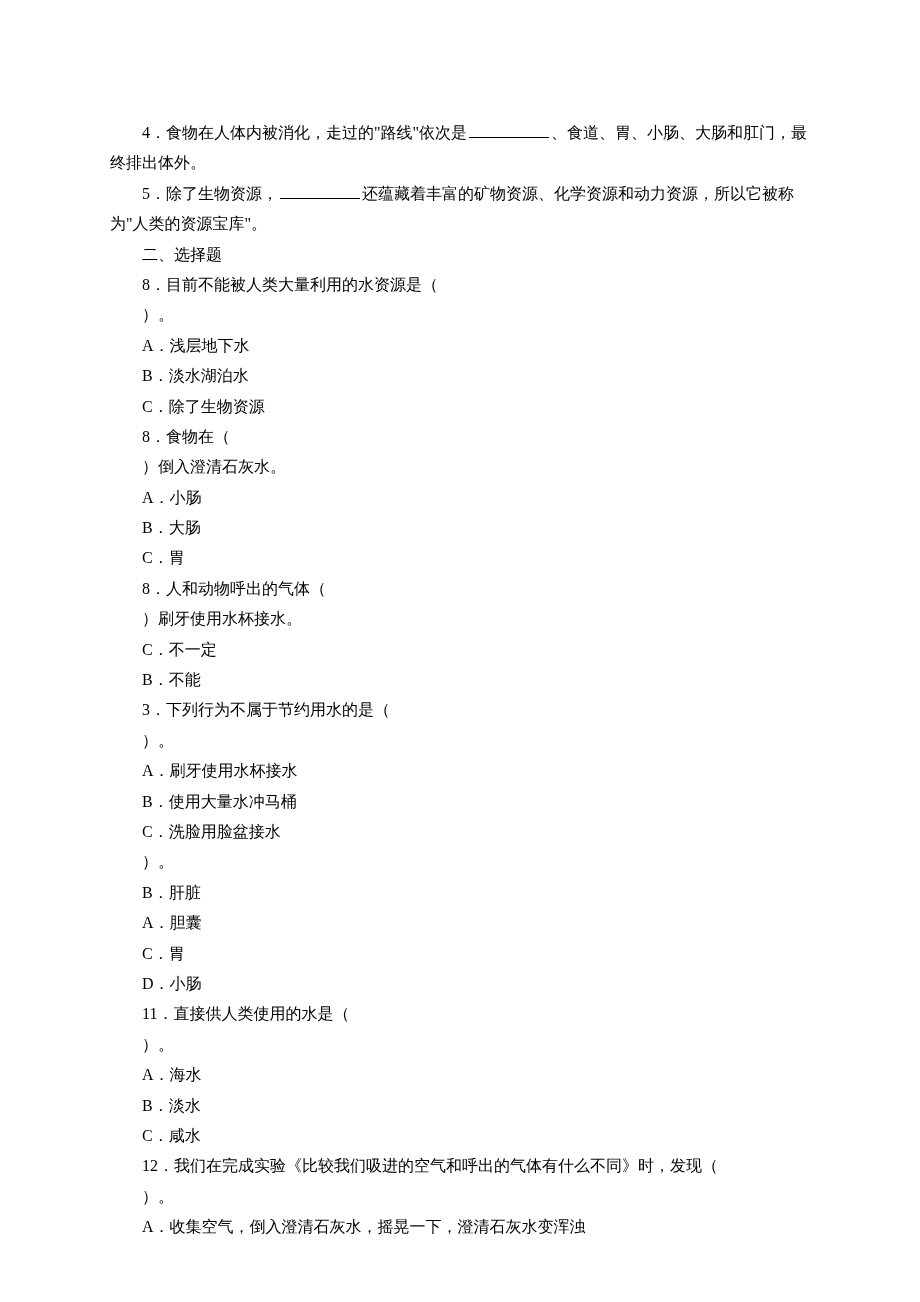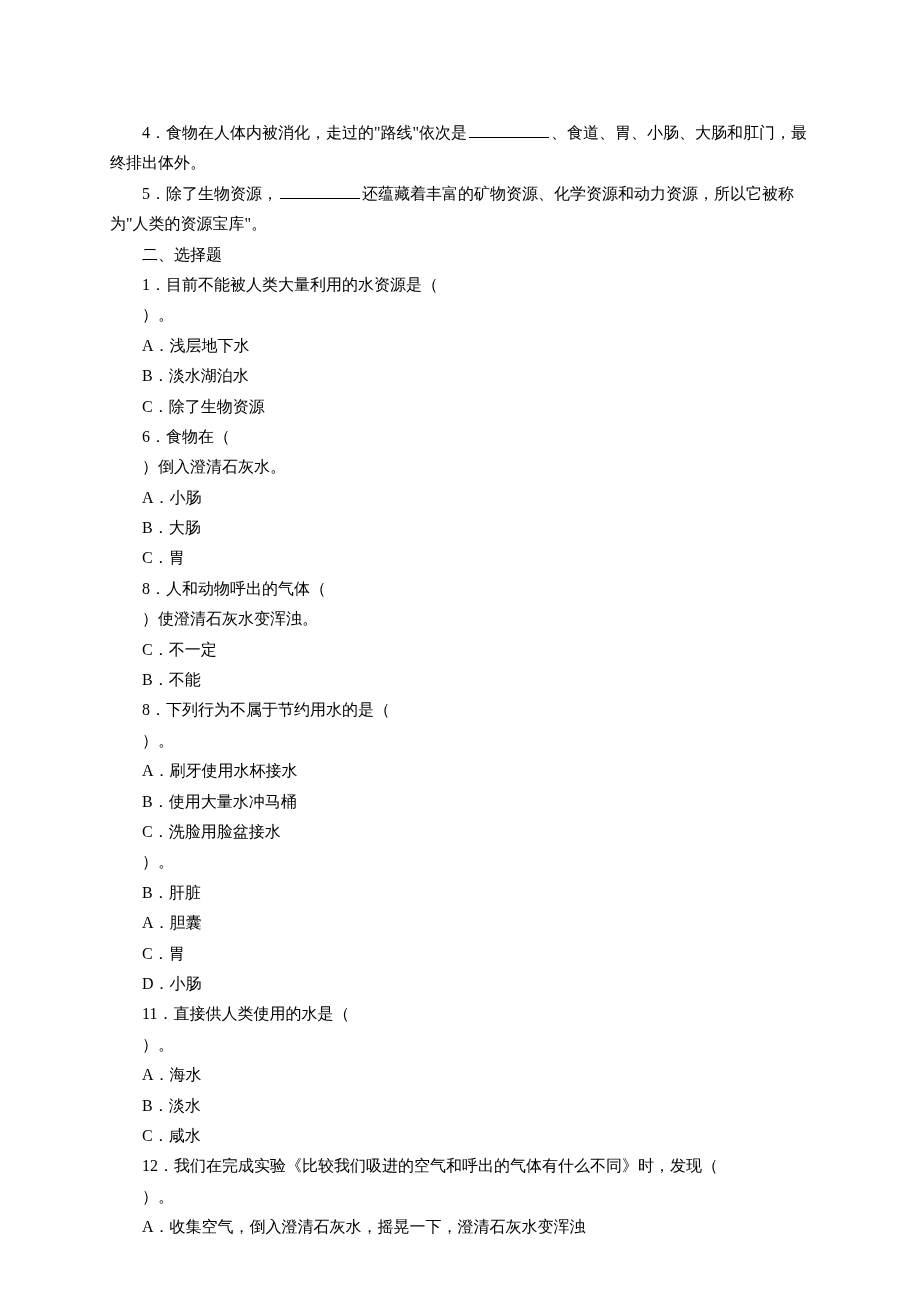--- a/index.html
+++ b/index.html
@@ -49,38 +49,38 @@
   <p class="para">
     <span>4．食物在人体内被消化，走过的"路线"依次是</span><span class="blank blank-w1"></span><span>、食道、胃、小肠、大肠和肛门，最终排出体外。</span>
   </p>
 
   <p class="para">
     <span>5．除了生物资源，</span><span class="blank blank-w2"></span><span>还蕴藏着丰富的矿物资源、化学资源和动力资源，所以它被称为"人类的资源宝库"。</span>
   </p>
 
   <p class="hang">二、选择题</p>
 
-  <p class="hang">1．目前不能被人类大量利用的水资源是（</p>
+  <p class="hang">8．目前不能被人类大量利用的水资源是（</p>
   <p class="hang-sub">）。</p>
   <p class="hang-sub">A．浅层地下水</p>
   <p class="hang-sub">B．淡水湖泊水</p>
   <p class="hang-sub">C．除了生物资源</p>
 
-  <p class="hang">6．食物在（</p>
+  <p class="hang">8．食物在（</p>
   <p class="hang-sub">）倒入澄清石灰水。</p>
   <p class="hang-sub">A．小肠</p>
   <p class="hang-sub">B．大肠</p>
   <p class="hang-sub">C．胃</p>
 
   <p class="hang">8．人和动物呼出的气体（</p>
-  <p class="hang-sub">）使澄清石灰水变浑浊。</p>
+  <p class="hang-sub">）刷牙使用水杯接水。</p>
   <p class="hang-sub">C．不一定</p>
   <p class="hang-sub">B．不能</p>
 
-  <p class="hang">8．下列行为不属于节约用水的是（</p>
+  <p class="hang">3．下列行为不属于节约用水的是（</p>
   <p class="hang-sub">）。</p>
   <p class="hang-sub">A．刷牙使用水杯接水</p>
   <p class="hang-sub">B．使用大量水冲马桶</p>
   <p class="hang-sub">C．洗脸用脸盆接水</p>
 
   <p class="hang-sub">）。</p>
   <p class="hang-sub">B．肝脏</p>
   <p class="hang-sub">A．胆囊</p>
   <p class="hang-sub">C．胃</p>
   <p class="hang-sub">D．小肠</p>

